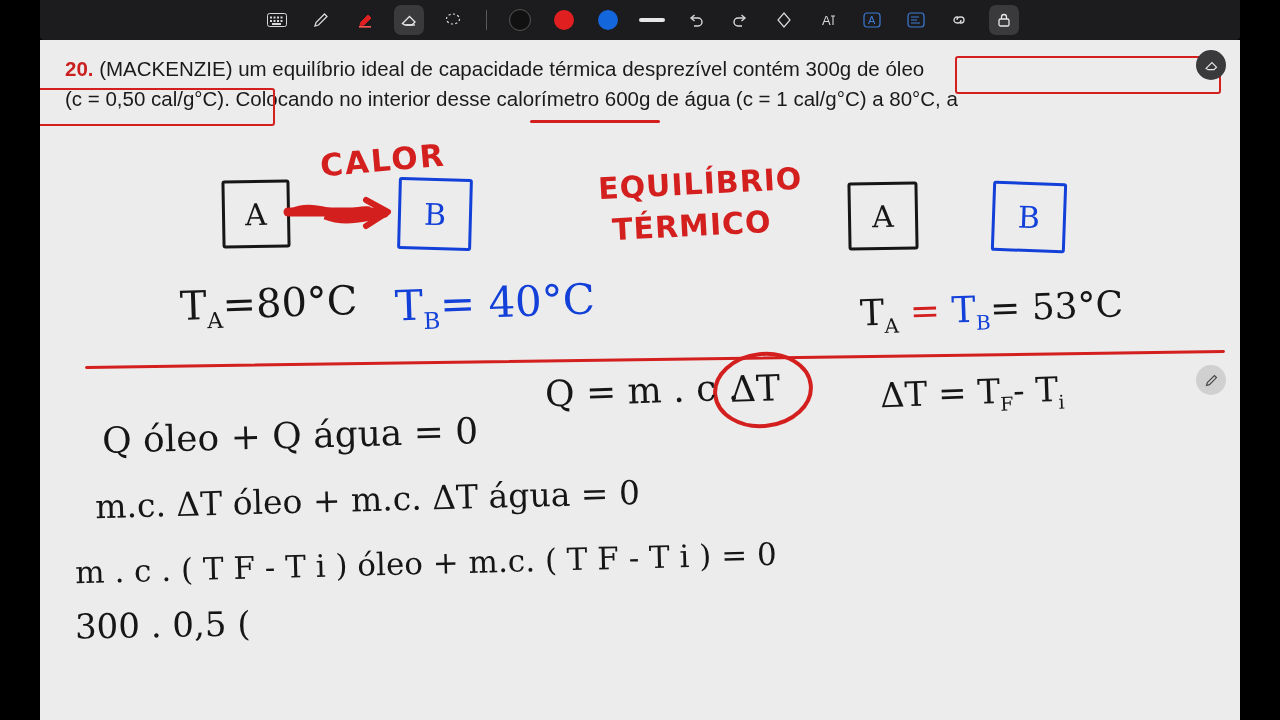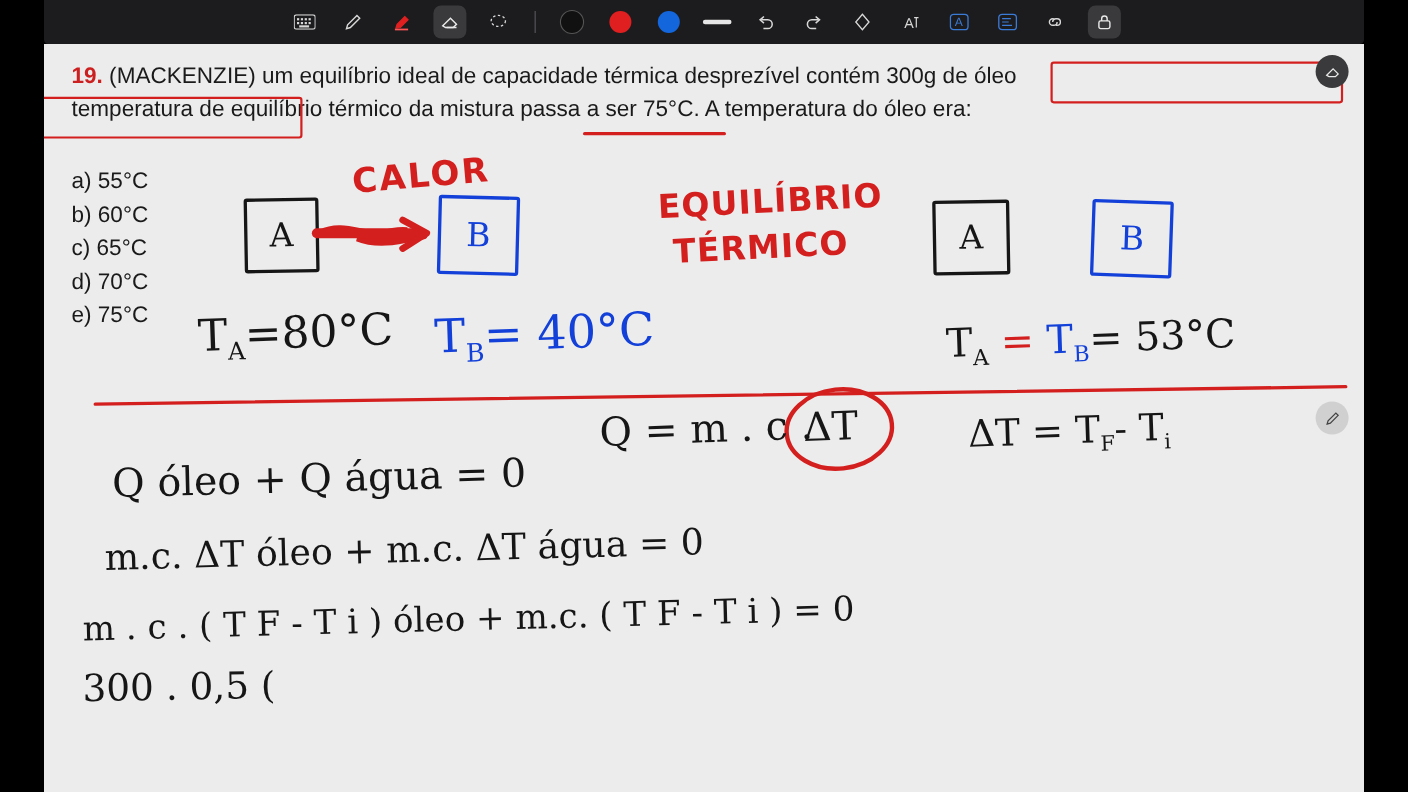--- a/index.html
+++ b/index.html
@@ -157,33 +157,26 @@
           <path d="M6.5 8V6a2.5 2.5 0 015 0v2" fill="none" stroke="#e8e8e8" stroke-width="1.3"></path>
         </svg>
     </div>
   </div>
 
   <div class="page">
     <div class="content">
 
       <div class="qtext">
         <div>
-          <span class="qnum">19.</span>
+          <span class="qnum">20.</span>
           <span>(MACKENZIE) um equilíbrio ideal de capacidade térmica desprezível contém 300g de óleo</span>
         </div>
-        <div>temperatura de equilíbrio térmico da mistura passa a ser 75°C. A temperatura do óleo era:</div>
-      </div>
-
-      <div class="alts">
-        <div>a) 55°C</div>
-        <div>b) 60°C</div>
-        <div>c) 65°C</div>
-        <div>d) 70°C</div>
-        <div>e) 75°C</div>
-      </div>
+        <div>(c = 0,50 cal/g°C). Colocando no interior desse calorímetro 600g de água (c = 1 cal/g°C) a 80°C, a</div>
+      </div>
+
 
       <div class="annbox" style="left:915px;top:16px;width:262px;height:34px;"></div>
       <div class="annbox" style="left:-5px;top:48px;width:236px;height:34px;"></div>
       <div class="annline" style="left:490px;top:80px;width:130px;"></div>
       <div class="annline" style="left:45px;top:318px;width:1140px;transform:rotate(-0.8deg);height:3px;"></div>
 
       <div class="boxA" style="left:182px;top:140px;width:62px;height:62px;font-size:30px;transform:rotate(-1deg);">
         <span>A</span>
       </div>
       <div class="boxB" style="left:358px;top:138px;width:68px;height:66px;font-size:30px;transform:rotate(1.5deg);">

